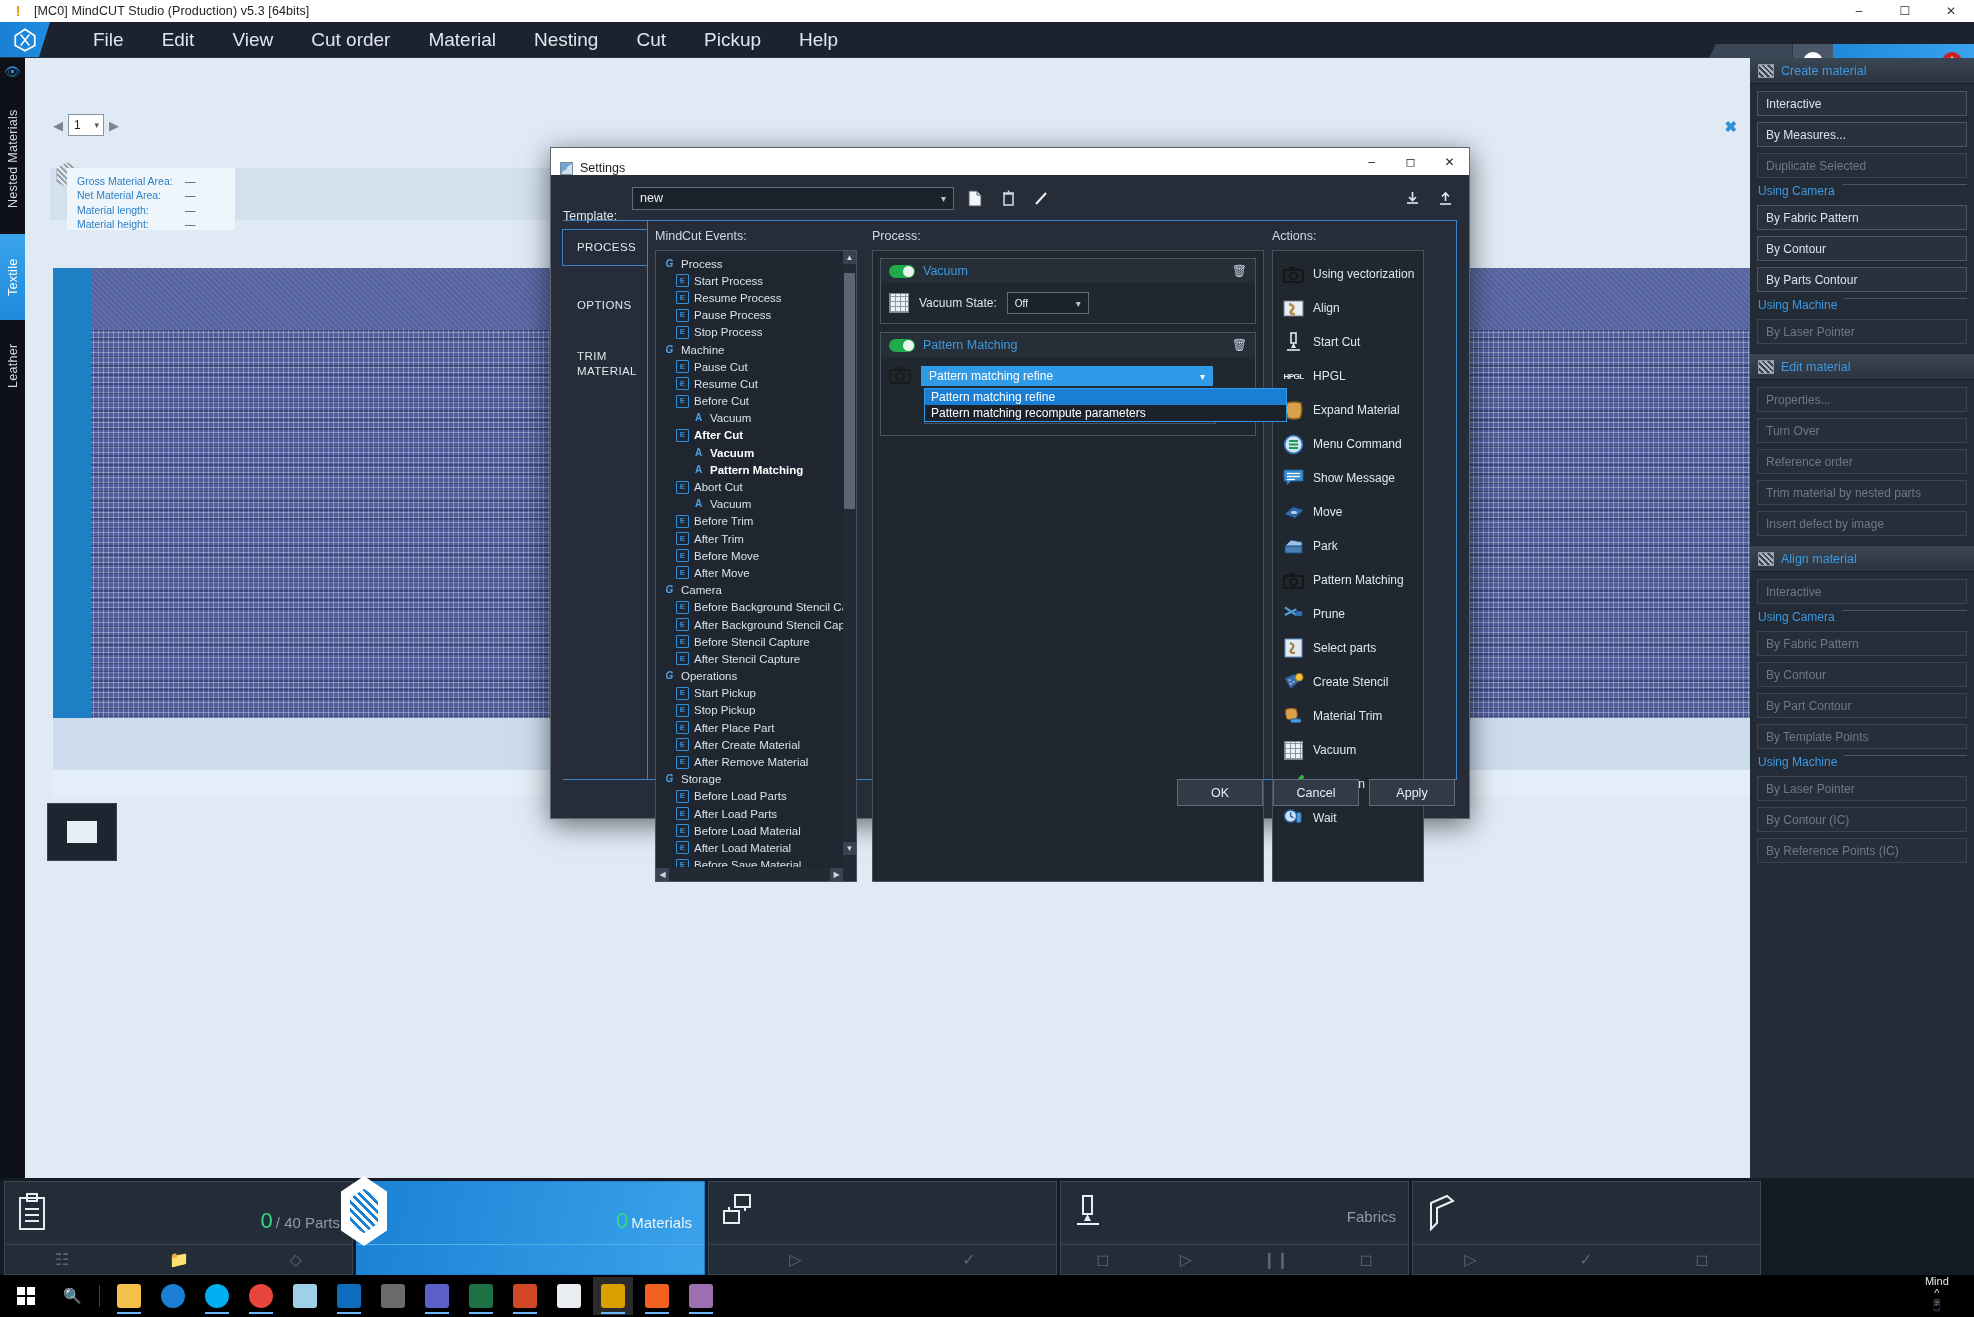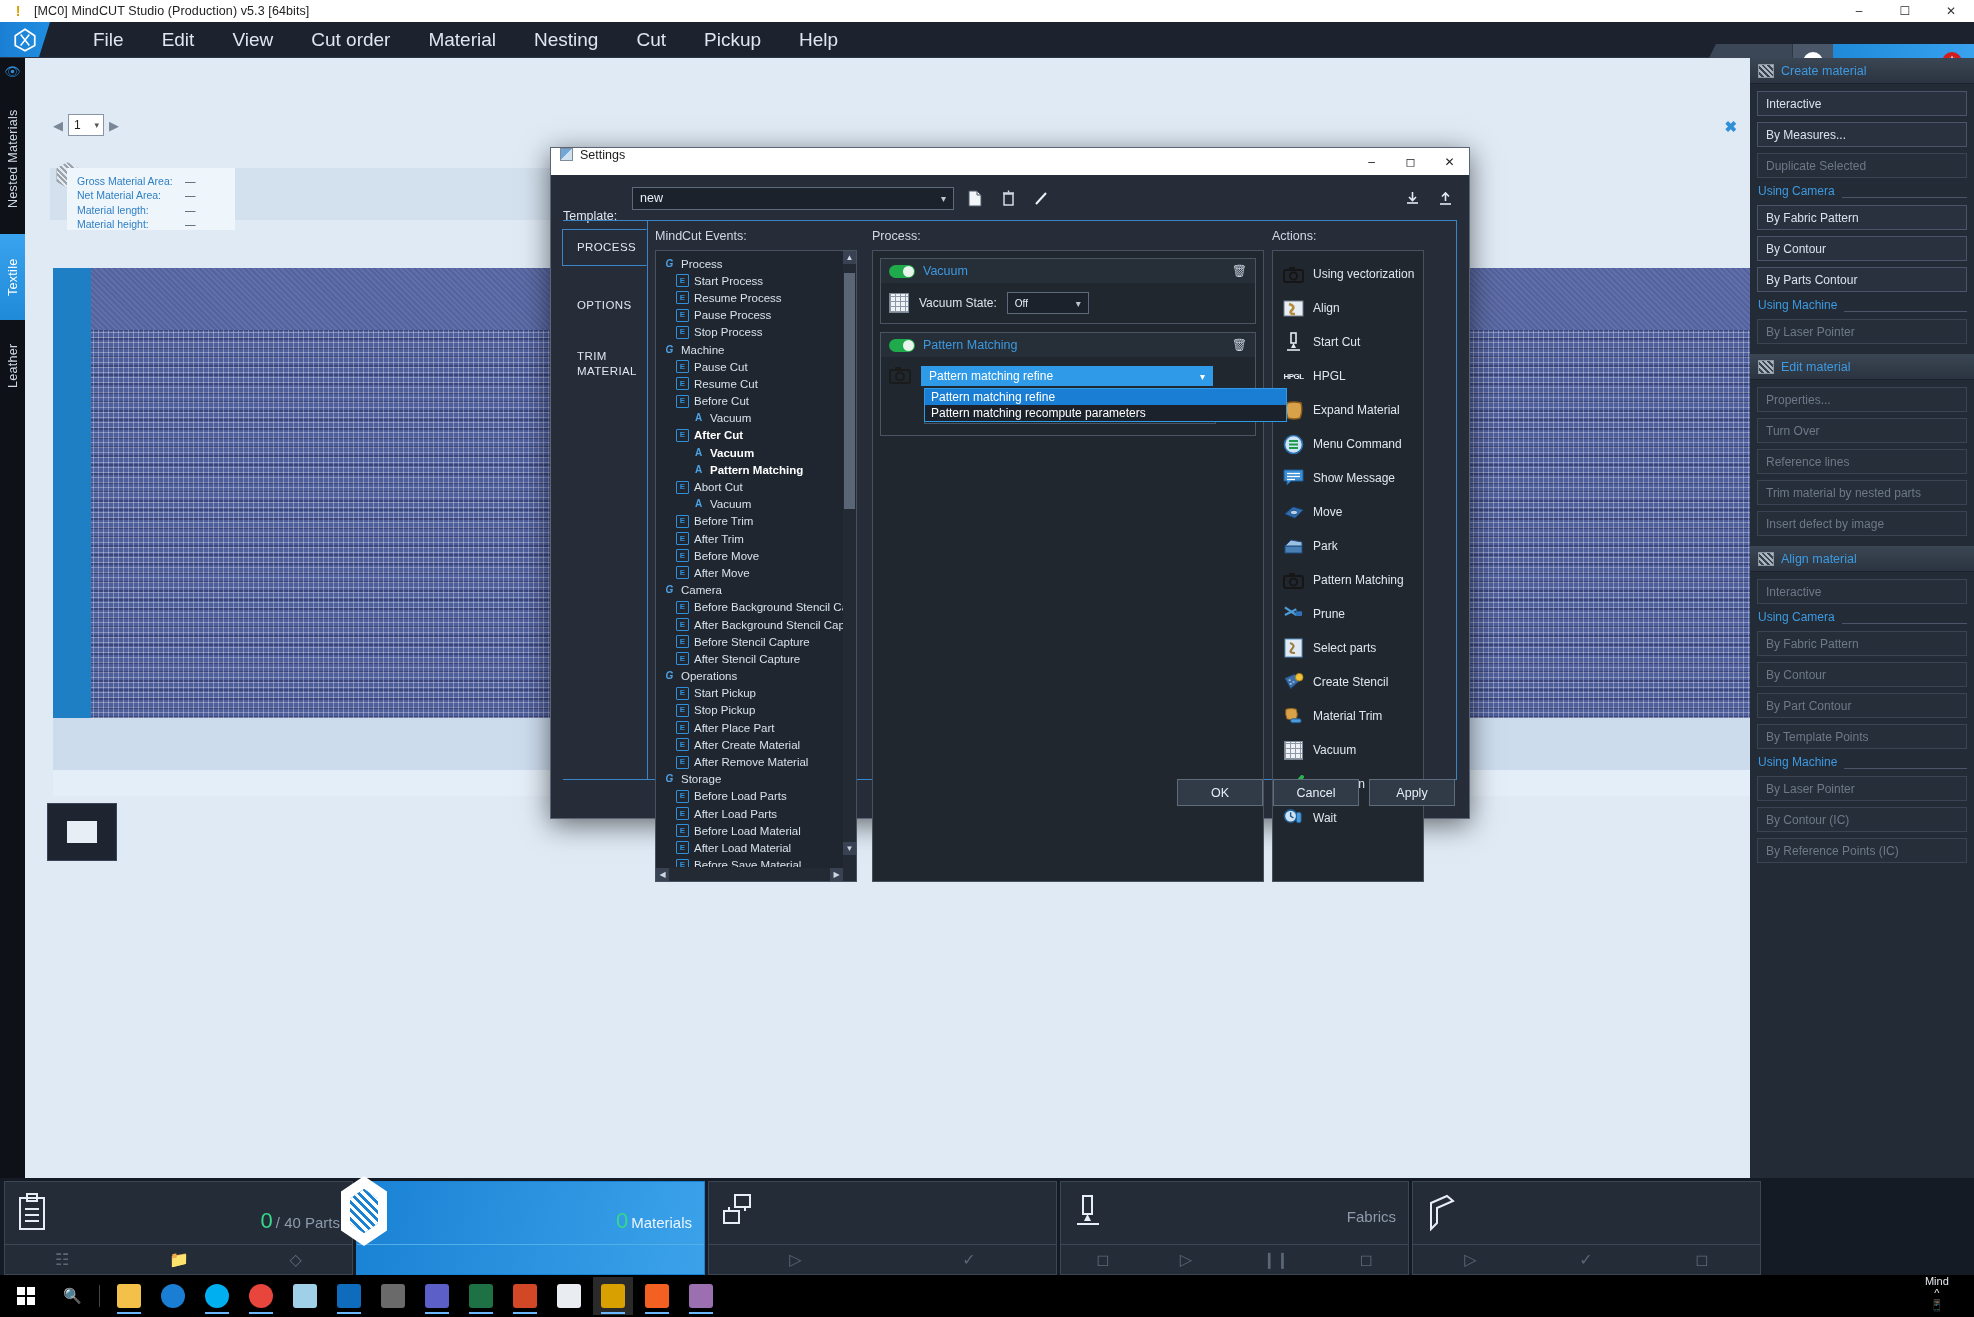--- a/index.html
+++ b/index.html
@@ -154,21 +154,21 @@
     border: 1px solid #8d97a2;
   }
   .sb-body { padding: 7px 7px 4px 7px; }
   .sb-btn {
     height: 25px; margin-bottom: 6px; border: 1px solid #49566a;
     background: #29313e; color: #d8e2ec; font-size: 12px;
     display: flex; align-items: center; padding-left: 8px;
   }
   .sb-btn.disabled { color: #6d7987; border-color: #3a4453; background:#262e3a; }
   .sb-sep {
-    display: flex; align-items: flex-end; gap: 7px;
+    display: flex; align-items: flex-start; gap: 7px;
     color: #3d9ae0; font-size: 12px; margin: 1px 0 7px 1px;
   }
   .sb-sep .line { flex: 1; height: 1px; background: #4a5costume; background:#4a5668; }
 
   
   .dock {
     position: absolute; left: 0; bottom: 42px; width: 1974px; height: 97px;
     background: #151b24; display: flex; padding: 3px 4px 0 4px; gap: 3px;
   }
   .dock-cell {
@@ -228,21 +228,21 @@
   .tray-badge { width:22px;height:22px;border:1px solid #9aa; color:#fff; font-size:9px;
                 display:flex;align-items:center;justify-content:center; margin-right:10px; border-radius:2px;}
 
   
   .dialog {
     position: absolute; left: 550px; top: 147px; width: 920px; height: 672px;
     background: #262d38; border: 1px solid #5a6675;
     box-shadow: 0 6px 26px rgba(0,0,0,.55);
   }
   .dlg-title {
-    height: 27px; background: #fff; display: flex; align-items: flex-start;
+    height: 27px; background: #fff; display: flex; align-items: flex-end;
     font-size: 12.5px; color: #1b1b1b;
   }
   .dlg-title .ico {
     width: 13px; height: 13px; margin: 0 7px 0 9px;
     background: linear-gradient(135deg,#6fa8d8 50%, #cfe0ef 50%); border:1px solid #7c8c9c;
   }
   .dlg-wbtns { position: absolute; right: 0; top: 0; display: flex; }
   .dlg-wbtn { width: 39px; height: 27px; display:flex;align-items:center;justify-content:center;
               font-size: 12px; color:#222; }
 
@@ -495,21 +495,21 @@
     <div class="sb-btn disabled">By Laser Pointer</div>
   </div>
 
   <div class="sb-header">
     <span class="sb-hatch"></span>
     <span>Edit material</span>
   </div>
   <div class="sb-body">
     <div class="sb-btn disabled">Properties...</div>
     <div class="sb-btn disabled">Turn Over</div>
-    <div class="sb-btn disabled">Reference lines</div>
+    <div class="sb-btn disabled">Reference order</div>
     <div class="sb-btn disabled">Trim material by nested parts</div>
     <div class="sb-btn disabled">Insert defect by image</div>
   </div>
 
   <div class="sb-header">
     <span class="sb-hatch"></span>
     <span>Align material</span>
   </div>
   <div class="sb-body">
     <div class="sb-btn disabled">Interactive</div>

